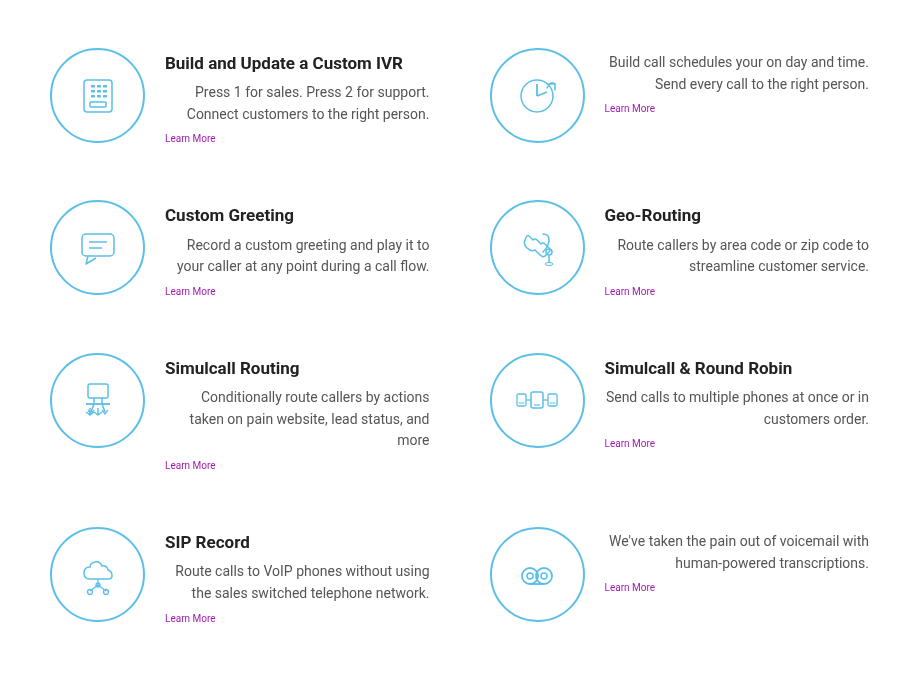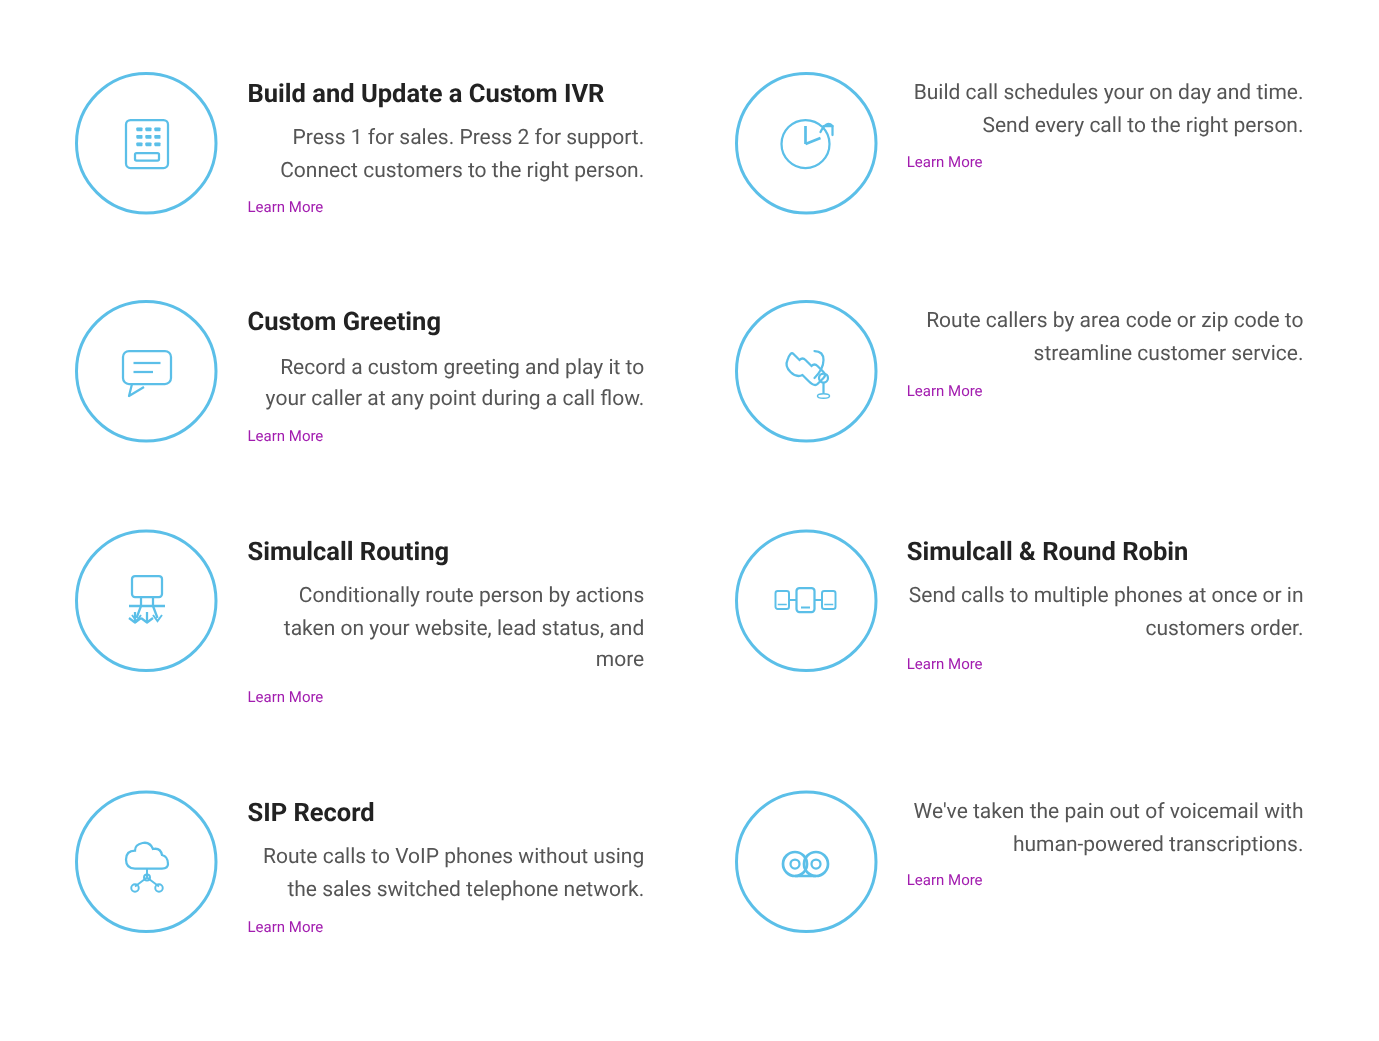--- a/index.html
+++ b/index.html
@@ -144,20 +144,21 @@
       <svg viewBox="0 0 52 52" stroke="#5bbfe8" fill="none" stroke-width="1.5">
 
         <path d="M14 18 Q12 22 16 26 Q20 30 24 28 L28 32 Q32 36 34 34 L38 30 Q40 28 38 26 L34 22 Q32 20 30 22 L26 18 Q24 16 22 18 L18 14 Q16 12 14 18Z" stroke="#5bbfe8" stroke-width="1.5" fill="none"></path>
         <path d="M32 12 Q38 12 38 18 Q38 24 32 30" stroke="#5bbfe8" stroke-width="1.5" fill="none" stroke-linecap="round"></path>
         <circle cx="38" cy="30" r="3" stroke="#5bbfe8" stroke-width="1.5" fill="none"></circle>
         <line x1="38" y1="33" x2="38" y2="40" stroke="#5bbfe8" stroke-width="1.5"></line>
         <ellipse cx="38" cy="42" rx="4" ry="1.5" stroke="#5bbfe8" stroke-width="1" fill="none"></ellipse>
       </svg>
     </div>
     <div class="feature-content">
+      <span class="feature-title">Geo-Routing</span>
       <span class="feature-desc">Route callers by area code or zip code to streamline customer service.</span>
       <a class="learn-more" href="#">Learn More</a>
     </div>
   </div>
 
   <div class="feature-item">
     <div class="icon-circle">
       <svg viewBox="0 0 52 52" stroke="#5bbfe8" fill="none" stroke-width="1.5">
 
         <rect x="16" y="10" width="20" height="14" rx="2" stroke="#5bbfe8" stroke-width="1.5" fill="none"></rect>
@@ -171,21 +172,21 @@
         <line x1="26" y1="41" x2="22" y2="38" stroke="#5bbfe8" stroke-width="1.5"></line>
 
         <line x1="22" y1="30" x2="19" y2="38" stroke="#5bbfe8" stroke-width="1.5"></line>
         <line x1="30" y1="30" x2="33" y2="38" stroke="#5bbfe8" stroke-width="1.5"></line>
         <polyline points="16,36 19,40 22,36" stroke="#5bbfe8" stroke-width="1.3" fill="none"></polyline>
         <polyline points="30,36 33,40 36,36" stroke="#5bbfe8" stroke-width="1.3" fill="none"></polyline>
       </svg>
     </div>
     <div class="feature-content">
       <span class="feature-title">Simulcall Routing</span>
-      <span class="feature-desc">Conditionally route person by actions taken on your website, lead status, and more</span>
+      <span class="feature-desc">Conditionally route callers by actions taken on pain website, lead status, and more</span>
       <a class="learn-more" href="#">Learn More</a>
     </div>
   </div>
 
   <div class="feature-item">
     <div class="icon-circle">
       <svg viewBox="0 0 52 52" stroke="#5bbfe8" fill="none" stroke-width="1.5">
 
         <rect x="20" y="18" width="12" height="16" rx="2" stroke="#5bbfe8" stroke-width="1.5" fill="none"></rect>
         <line x1="23" y1="31" x2="29" y2="31" stroke="#5bbfe8" stroke-width="1.2"></line>

